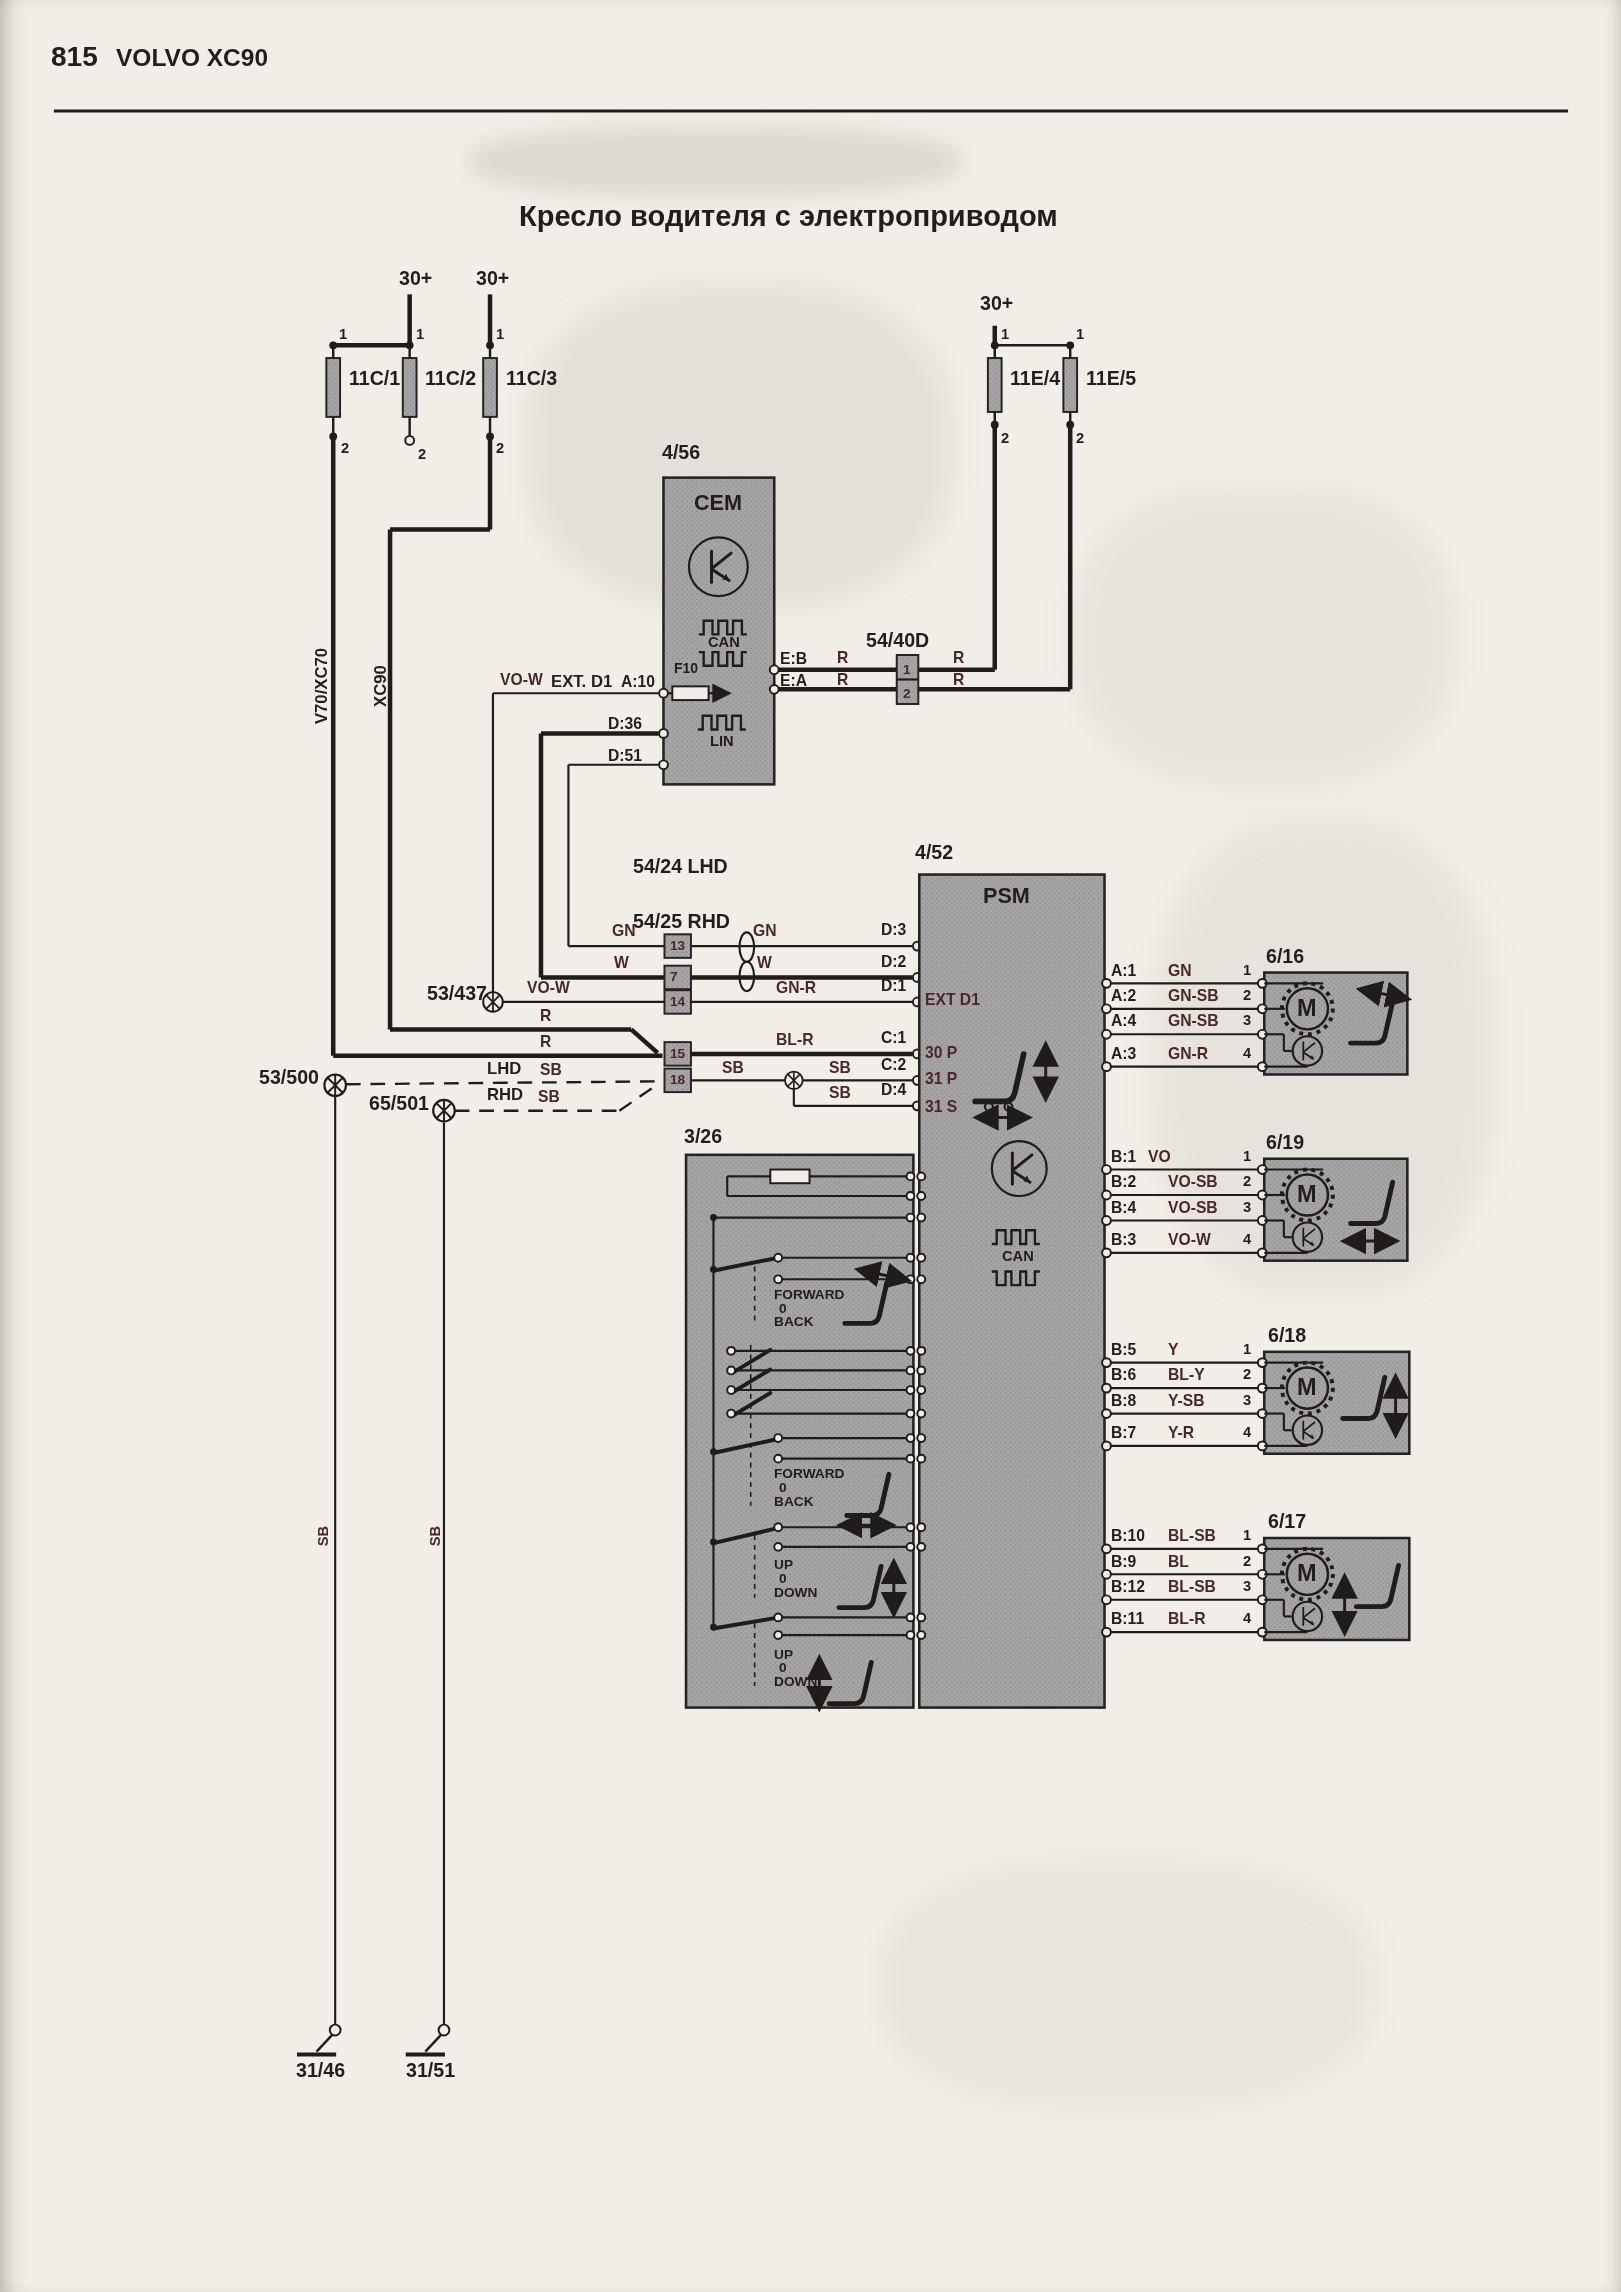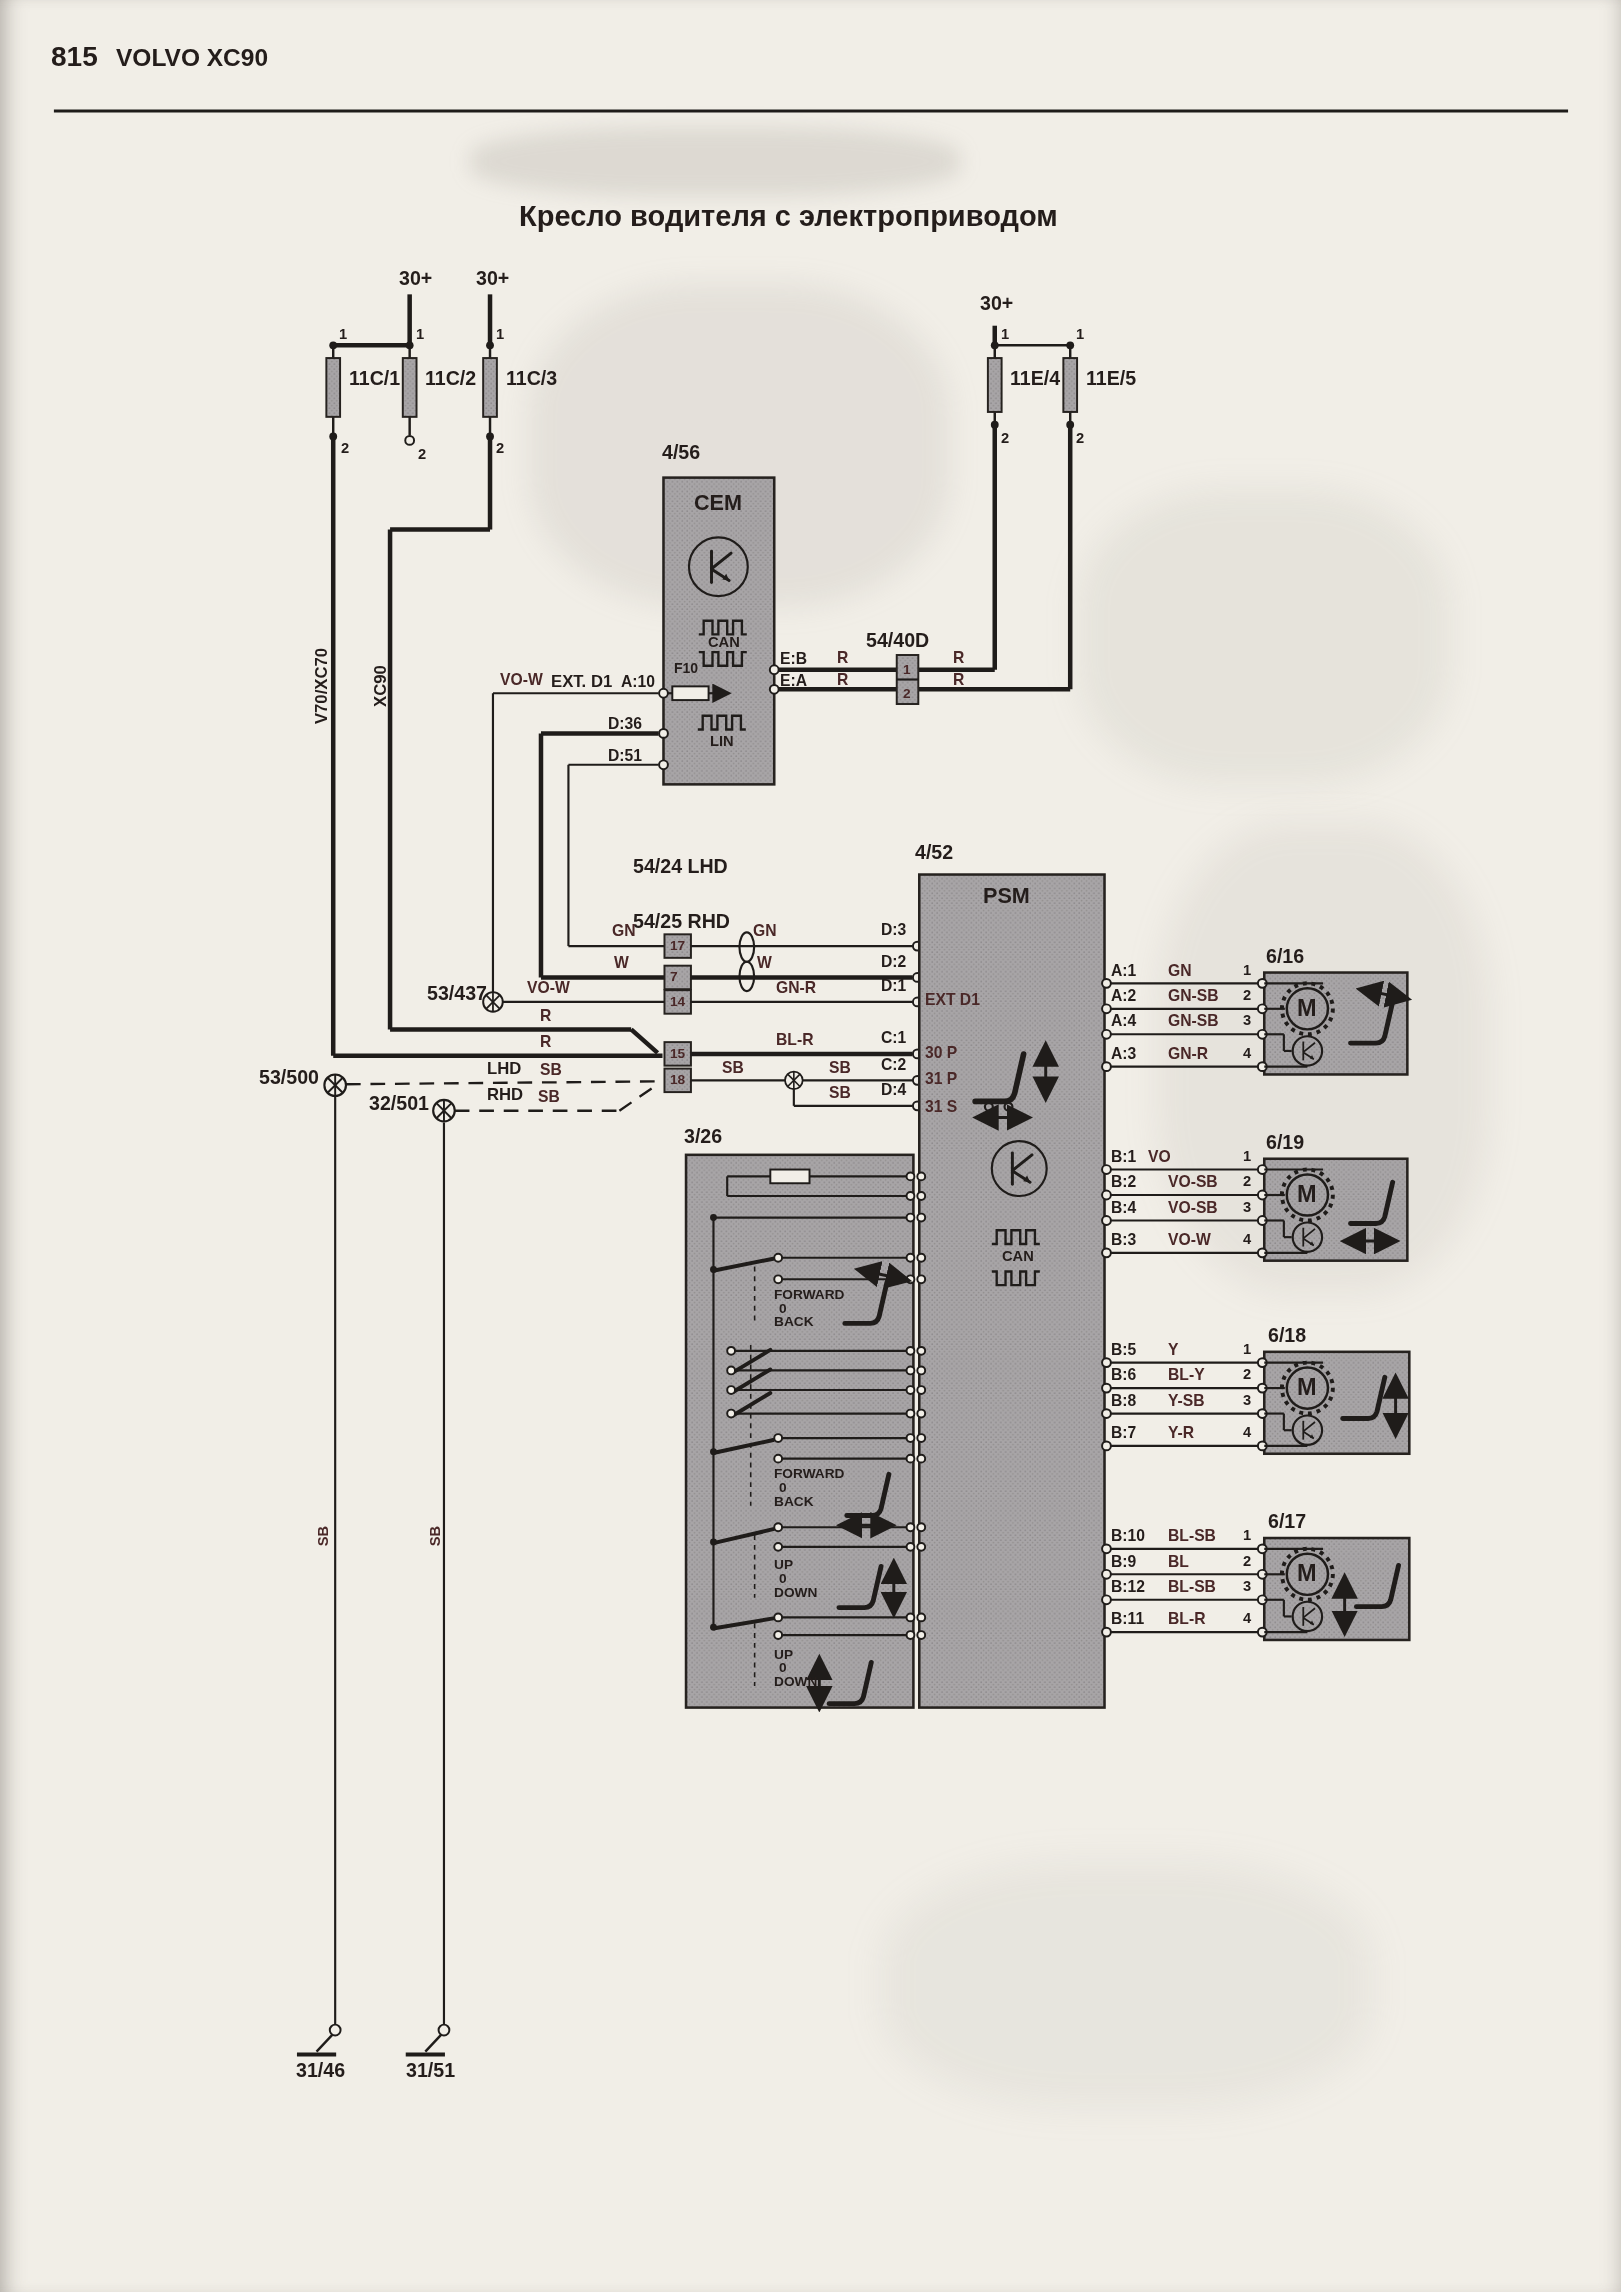--- a/index.html
+++ b/index.html
@@ -516,42 +516,42 @@
   <span class="lb s16 mr" style="left:953px;top:650px">R</span>
   <span class="lb s16 mr" style="left:837px;top:672px">R</span>
   <span class="lb s16 mr" style="left:953px;top:672px">R</span>
 
   <span class="lb s20" style="left:866px;top:631px">54/40D</span>
   <span class="lb s14 mr" style="left:903px;top:663px">1</span>
   <span class="lb s14 mr" style="left:903px;top:687px">2</span>
 
   <span class="lb s20" style="left:633px;top:857px">54/24 LHD</span>
   <span class="lb s20" style="left:633px;top:912px">54/25 RHD</span>
-  <span class="lb s14 mr" style="left:670px;top:939px">17</span>
+  <span class="lb s14 mr" style="left:670px;top:939px">13</span>
   <span class="lb s14 mr" style="left:670px;top:970px">7</span>
   <span class="lb s14 mr" style="left:670px;top:995px">14</span>
   <span class="lb s14 mr" style="left:670px;top:1047px">15</span>
   <span class="lb s14 mr" style="left:670px;top:1073px">18</span>
 
   <span class="lb s16 mr" style="left:612px;top:923px">GN</span>
   <span class="lb s16 mr" style="left:614px;top:955px">W</span>
   <span class="lb s16 mr" style="left:753px;top:923px">GN</span>
   <span class="lb s16 mr" style="left:757px;top:955px">W</span>
   <span class="lb s16 mr" style="left:776px;top:980px">GN-R</span>
   <span class="lb s16 mr" style="left:776px;top:1032px">BL-R</span>
   <span class="lb s16 mr" style="left:722px;top:1060px">SB</span>
   <span class="lb s16 mr" style="left:829px;top:1060px">SB</span>
   <span class="lb s16 mr" style="left:829px;top:1085px">SB</span>
   <span class="lb s16 mr" style="left:540px;top:1008px">R</span>
   <span class="lb s16 mr" style="left:540px;top:1034px">R</span>
 
   <span class="lb s20" style="left:427px;top:984px">53/437</span>
   <span class="lb s16 mr" style="left:527px;top:980px">VO-W</span>
   <span class="lb s20" style="left:259px;top:1068px">53/500</span>
-  <span class="lb s20" style="left:369px;top:1094px">32/501</span>
+  <span class="lb s20" style="left:369px;top:1094px">65/501</span>
   <span class="lb s17" style="left:487px;top:1061px">LHD</span>
   <span class="lb s16 mr" style="left:540px;top:1062px">SB</span>
   <span class="lb s17" style="left:487px;top:1087px">RHD</span>
   <span class="lb s16 mr" style="left:538px;top:1089px">SB</span>
 
   <span class="lb s16" style="left:881px;top:922px">D:3</span>
   <span class="lb s16" style="left:881px;top:954px">D:2</span>
   <span class="lb s16" style="left:881px;top:978px">D:1</span>
   <span class="lb s16" style="left:881px;top:1030px">C:1</span>
   <span class="lb s16" style="left:881px;top:1057px">C:2</span>

